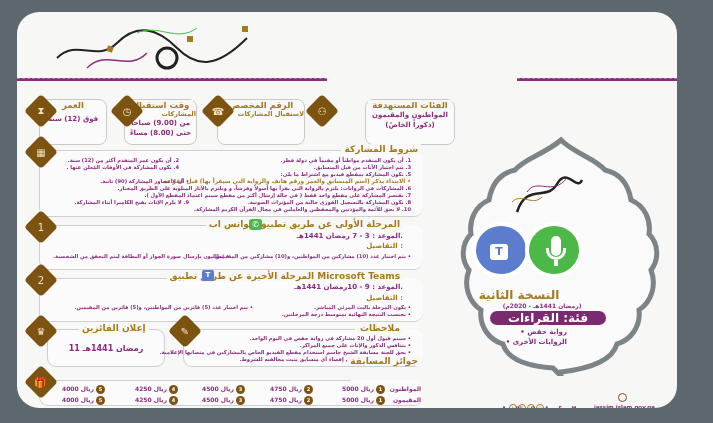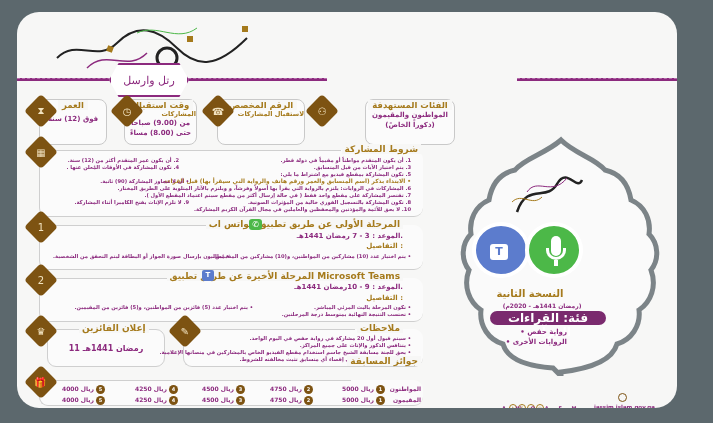--- a/index.html
+++ b/index.html
@@ -34,21 +34,21 @@
   .hline { position:absolute; height:1px; background:#cfcfcf; }
 
   .frame { position:absolute; left:428px; top:124px; width:232px; height:240px; }
   .app-teams { position:absolute; left:455px; top:210px; width:58px; height:56px; border-radius:50%; background:#5c7ccd; border:4px solid #fff; }
   .app-teams .t { position:absolute; left:14px; top:18px; width:18px; height:16px; background:#fff; border-radius:3px; color:#5c7ccd; font-weight:bold; font-size:11px; text-align:center; line-height:16px; }
   .app-wa { position:absolute; left:508px; top:210px; width:58px; height:56px; border-radius:50%; background:#4cb848; border:4px solid #fff; }
   .mic { position:absolute; left:22px; top:10px; width:10px; height:20px; border-radius:5px; background:#fff; }
   .mic-stand { position:absolute; left:17px; top:22px; width:20px; height:12px; border:3px solid #fff; border-top:none; border-radius: 0 0 10px 10px; }
   .mic-stem { position:absolute; left:25px; top:34px; width:4px; height:6px; background:#fff; }
   .hero-title { position:absolute; left:470px; top:258px; width:110px; text-align:center; font-size:15px; font-weight:bold; color:#8c2a7e; font-family:"DejaVu Serif", serif; }
-  .hero-ed { position:absolute; left:458px; top:276px; width:110px; text-align:center; font-size:10px; font-weight:bold; color:#a57a1c; }
+  .hero-ed { position:absolute; left:447px; top:276px; width:110px; text-align:center; font-size:12px; font-weight:bold; color:#a57a1c; }
   .hero-date { position:absolute; left:470px; top:290px; width:110px; text-align:center; font-size:6px; font-weight:bold; color:#8c2a7e; }
   .cat-pill { position:absolute; left:473px; top:299px; width:116px; height:14px; border-radius:7px; background:#7a2a6e; color:#fff; font-size:12px; font-weight:bold; text-align:center; line-height:14px; }
   .bullet-r { position:absolute; font-size:7px; color:#8c2a7e; font-weight:bold; white-space:nowrap; }
 
   .prize-row { position:absolute; font-size:6px; font-weight:bold; color:#8c2a7e; white-space:nowrap; }
   .num { display:inline-block; width:9px; height:9px; border-radius:50%; background:#7d5312; color:#fff; font-size:5px; text-align:center; line-height:9px; vertical-align:middle; margin: 0 2px; }
   .social { position:absolute; left:492px; top:383px; }
   .soc-ico { display:inline-block; width:8px; height:8px; border-radius:50%; border:1px solid #a57a1c; margin-right:1px; font-size:5px; color:#a57a1c; text-align:center; line-height:7px; }
   .awqaf { position:absolute; left:485px; top:393px; font-size:5px; color:#8c2a7e; letter-spacing:4px; font-weight:bold; }
   .site { position:absolute; left:577px; top:392px; font-size:5.5px; color:#8c2a7e; font-weight:bold; }
@@ -63,21 +63,20 @@
     <path d="M10 40 C30 20 50 45 70 25 S110 10 130 30 S170 50 200 20" stroke="#222" stroke-width="2" fill="none"></path>
     <path d="M40 50 C60 30 80 55 100 35" stroke="#8c2a7e" stroke-width="1.5" fill="none"></path>
     <path d="M90 15 C110 5 130 25 150 10" stroke="#4cb848" stroke-width="1" fill="none"></path>
     <circle cx="120" cy="40" r="10" stroke="#222" stroke-width="3" fill="none"></circle>
     <rect x="60" y="28" width="6" height="6" fill="#a57a1c" transform="rotate(20 63 31)"></rect>
     <rect x="140" y="18" width="6" height="6" fill="#a57a1c"></rect>
     <rect x="195" y="8" width="6" height="6" fill="#a57a1c"></rect>
   </svg>
   <div class="rule left"></div>
   <div class="rule right"></div>
-  <div class="cal-badge">رتل وارسل</div>
 
 
   <div class="info-box" style="left:310px;width:90px;margin-left:38px;">
     <div class="info-title"><span>الفئات المستهدفة</span></div>
     <div class="info-val">المواطنون والمقيمون</div>
     <div class="info-val">(ذكوراً الخاصً)</div>
   </div>
   <div class="diamond" style="left:293px;top:87px;"></div>
   <div class="diamond-in" style="left:293px;top:87px;">⚇</div>
 

